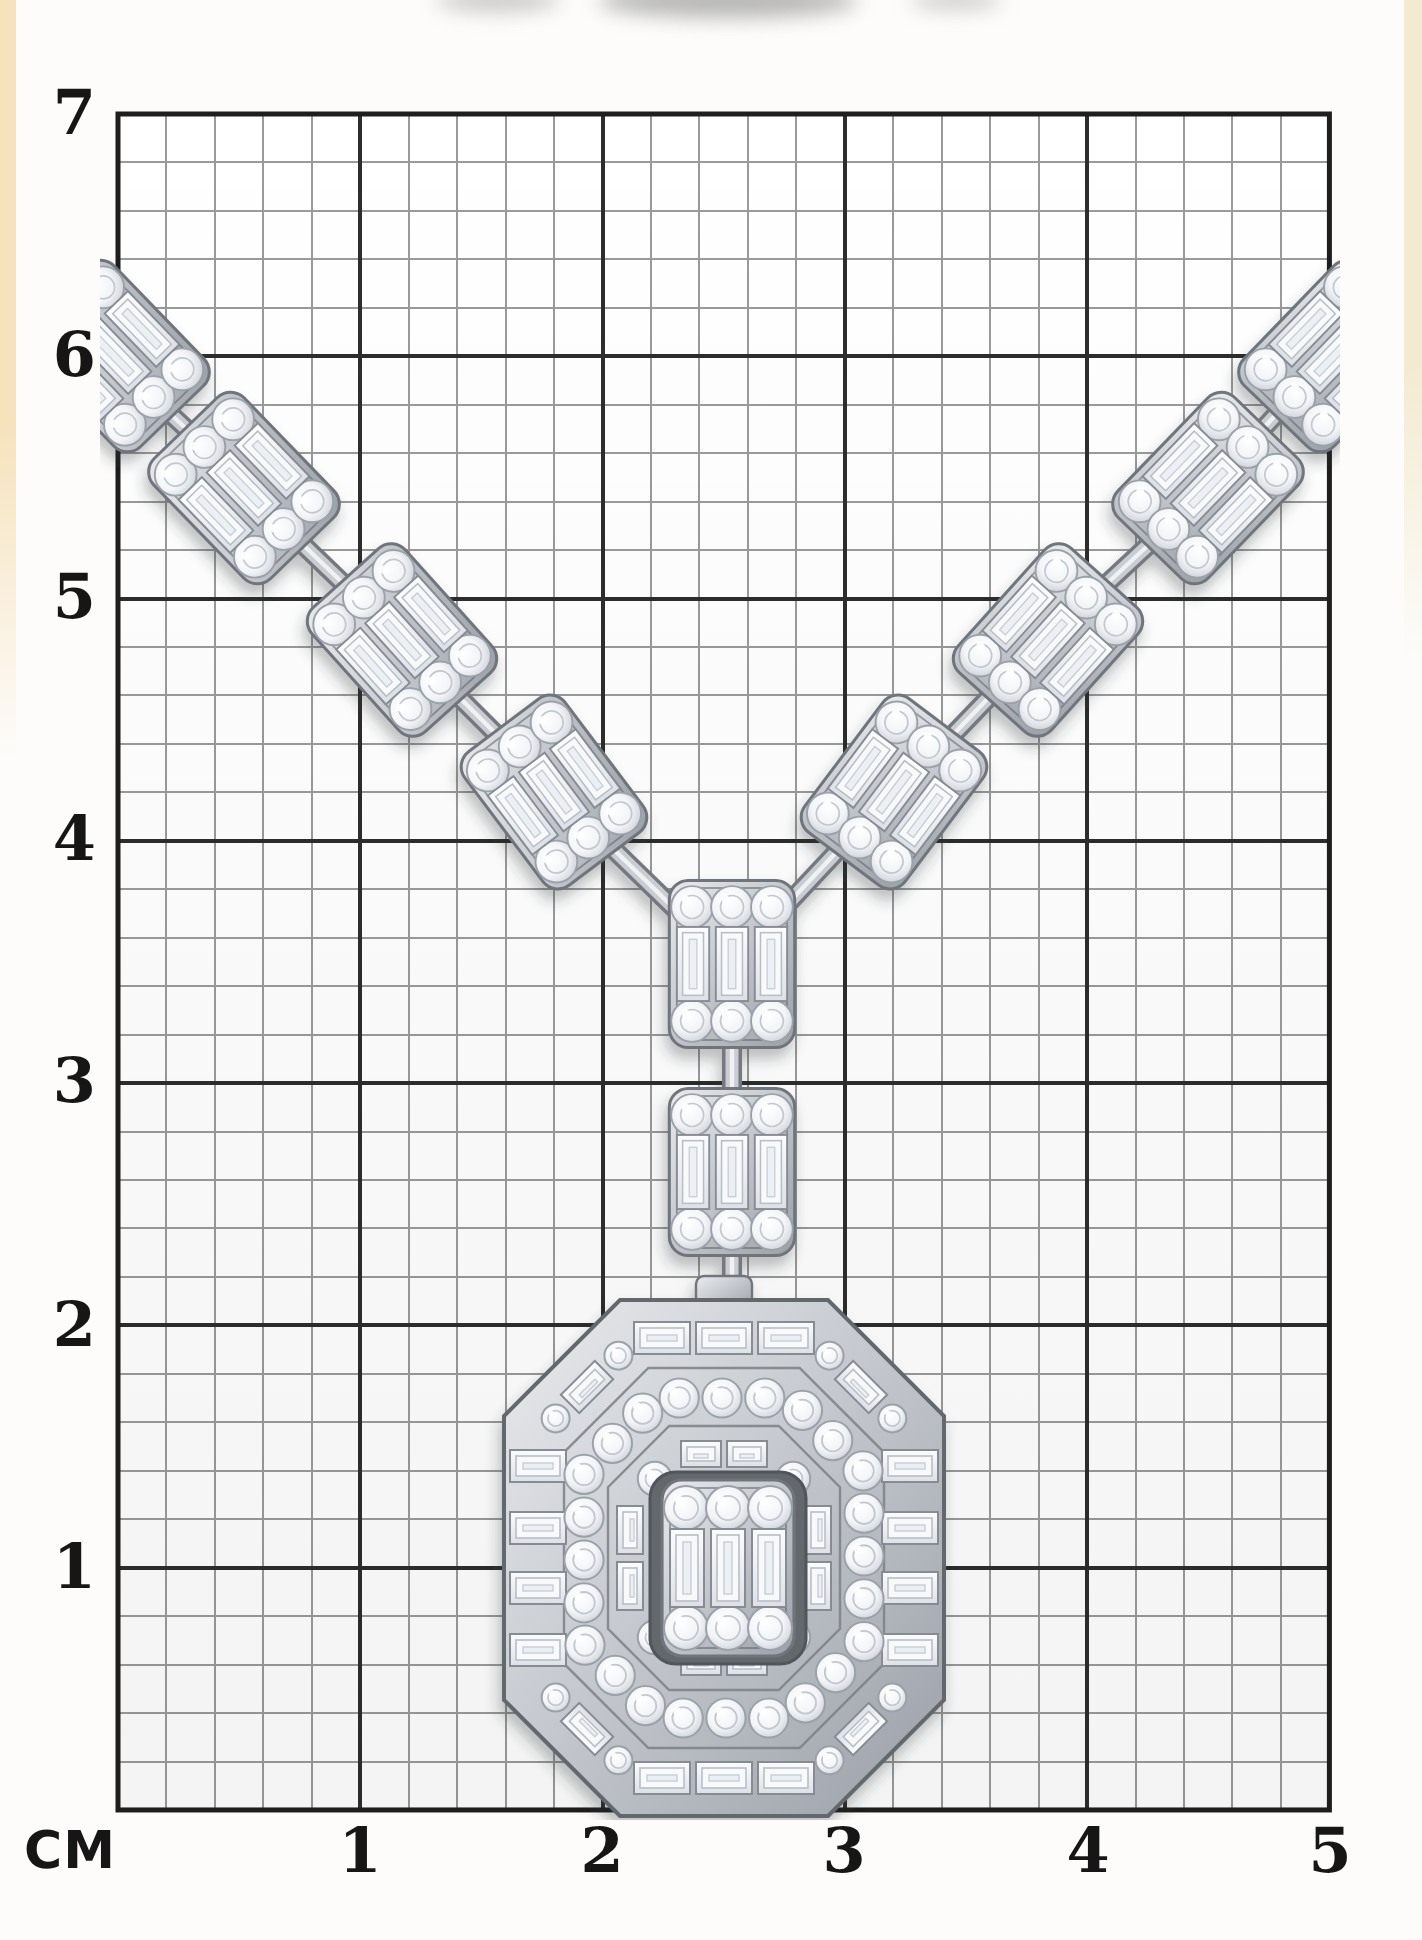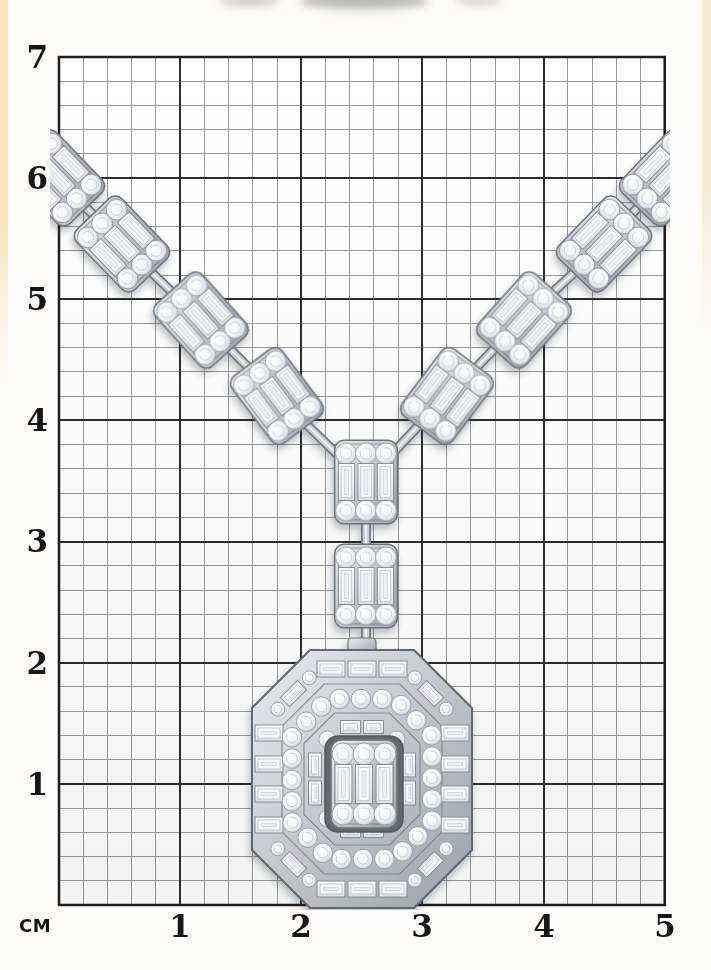--- a/index.html
+++ b/index.html
@@ -12,21 +12,21 @@
   #right-tint{right:0;width:9px;height:330px;}
   .top-shadow{position:absolute;border-radius:50%;filter:blur(5px);background:#a0a0a0;}
   #scene{position:absolute;left:0;top:0;}
   .ruler-label{
     position:absolute;color:#161616;font-family:"DejaVu Serif",serif;
     font-weight:600;font-size:31px;height:36px;line-height:36px;
   }
   .v-label{left:6px;width:42px;text-align:right;}
   .h-label{top:908px;width:60px;text-align:center;}
   .cm-label{
-    font-family:"DejaVu Sans",sans-serif;font-weight:700;font-size:18px;
+    font-family:"DejaVu Sans",sans-serif;font-weight:700;font-size:26px;
     letter-spacing:.5px;
   }
   #v7{top:39px;}  #v6{top:160px;} #v5{top:281px;} #v4{top:402px;}
   #v3{top:523px;} #v2{top:645px;} #v1{top:766px;}
   #hcm{left:5px;}  #h1{left:150px;} #h2{left:271px;} #h3{left:392px;}
   #h4{left:514px;} #h5{left:635px;}
 </style>
 </head>
 <body>
 

